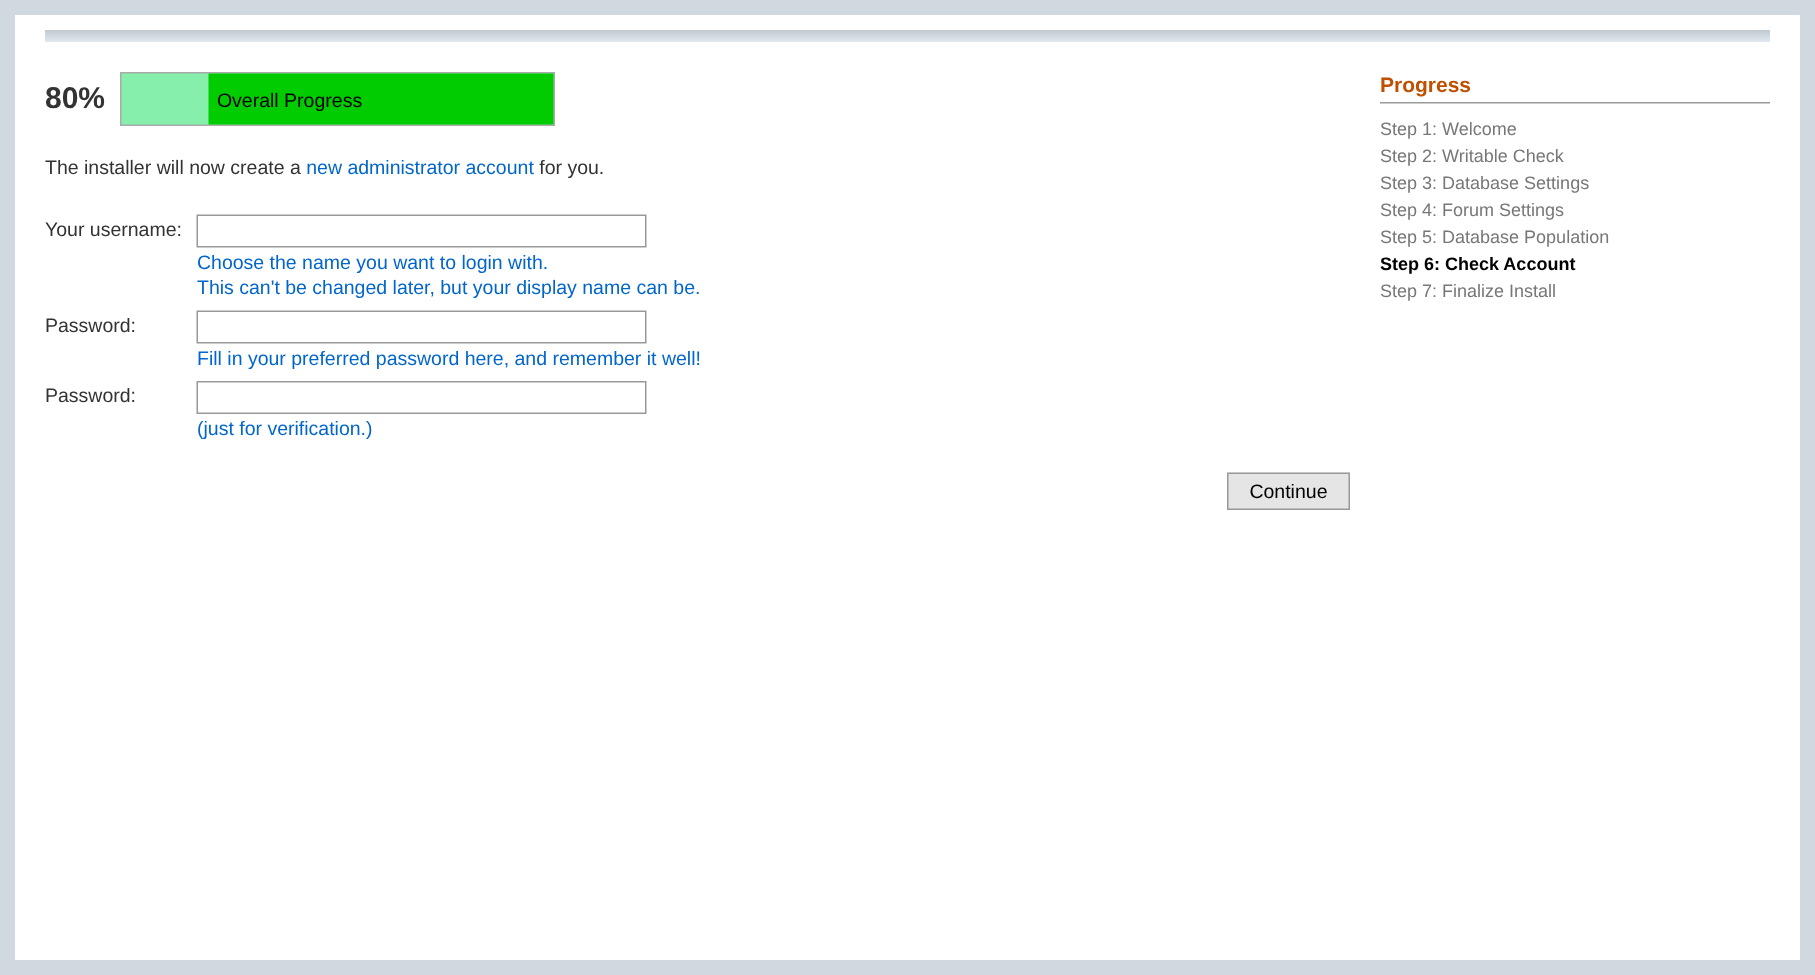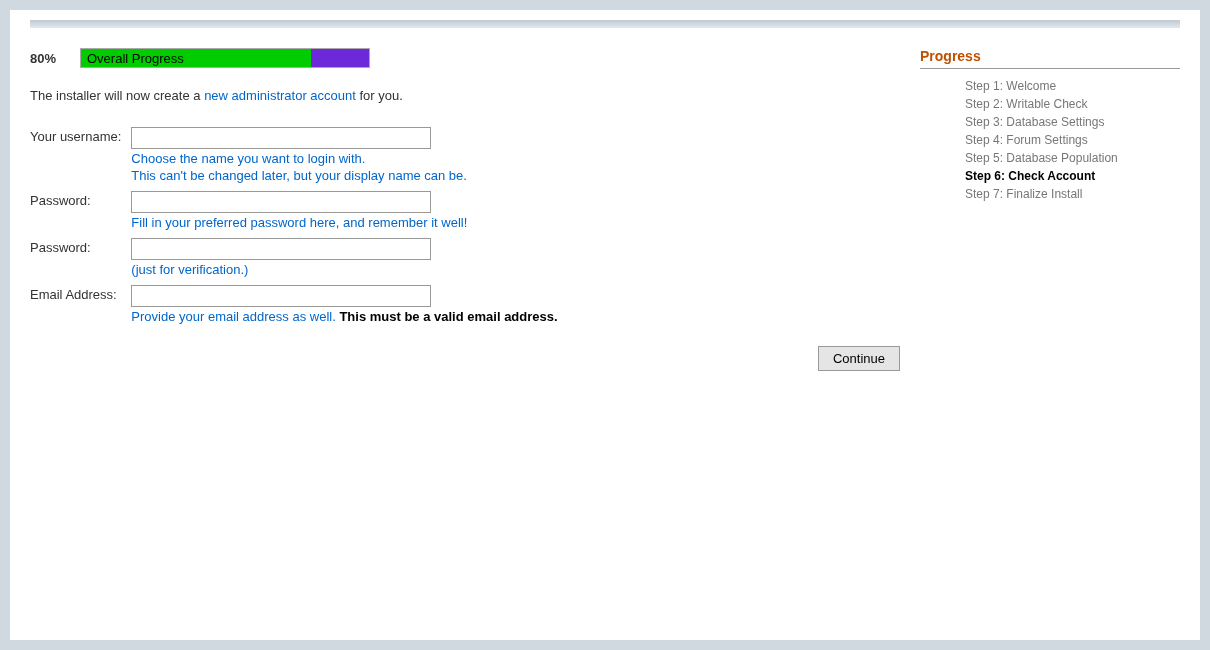--- a/index.html
+++ b/index.html
@@ -40,49 +40,49 @@
     .progress-title {
       color: #c05000;
       font-weight: bold;
       font-size: 14px;
       border-bottom: 1px solid #999;
       padding-bottom: 4px;
       margin-bottom: 8px;
     }
     .progress-steps {
       list-style: none;
-      margin-left: 45px;
     }
     .progress-steps li {
       color: #777;
       font-size: 12px;
       padding: 2px 0;
     }
     .progress-steps li.active {
       color: #000;
       font-weight: bold;
     }
     
     .progress-bar-section {
       display: flex;
       align-items: center;
       gap: 10px;
       margin-bottom: 20px;
     }
     .progress-pct {
       font-weight: bold;
-      font-size: 13px;
+      font-size: 20px;
       width: 40px;
     }
     .progress-bar-outer {
       width: 290px;
-      height: 20px;
+      height: 36px;
       border: 1px solid #aaa;
-      background: #6d28d9;
-      display: flex;
+      background: #86efac;
+      display: flex;
+      justify-content: flex-end;
     }
     .progress-bar-fill {
       height: 100%;
       background: #00cc00;
       display: flex;
       align-items: center;
       padding-left: 6px;
       color: #000;
       font-size: 13px;
       font-weight: normal;
@@ -214,29 +214,20 @@
             </tr>
 
             <tr>
               <td class="label-cell">Password:</td>
               <td>
                 <input type="password" style="">
                 <div class="hint-text">(just for verification.)</div>
               </td>
             </tr>
 
-            <tr>
-              <td class="label-cell">Email Address:</td>
-              <td>
-                <input type="text" style="">
-                <div class="hint-text">
-                  <span>Provide your email address as well. </span><strong>This must be a valid email address.</strong>
-                </div>
-              </td>
-            </tr>
           </tbody>
         </table>
       </div>
 
 
       <div class="continue-area">
         <button class="continue-btn">Continue</button>
       </div>
 
     </div>

